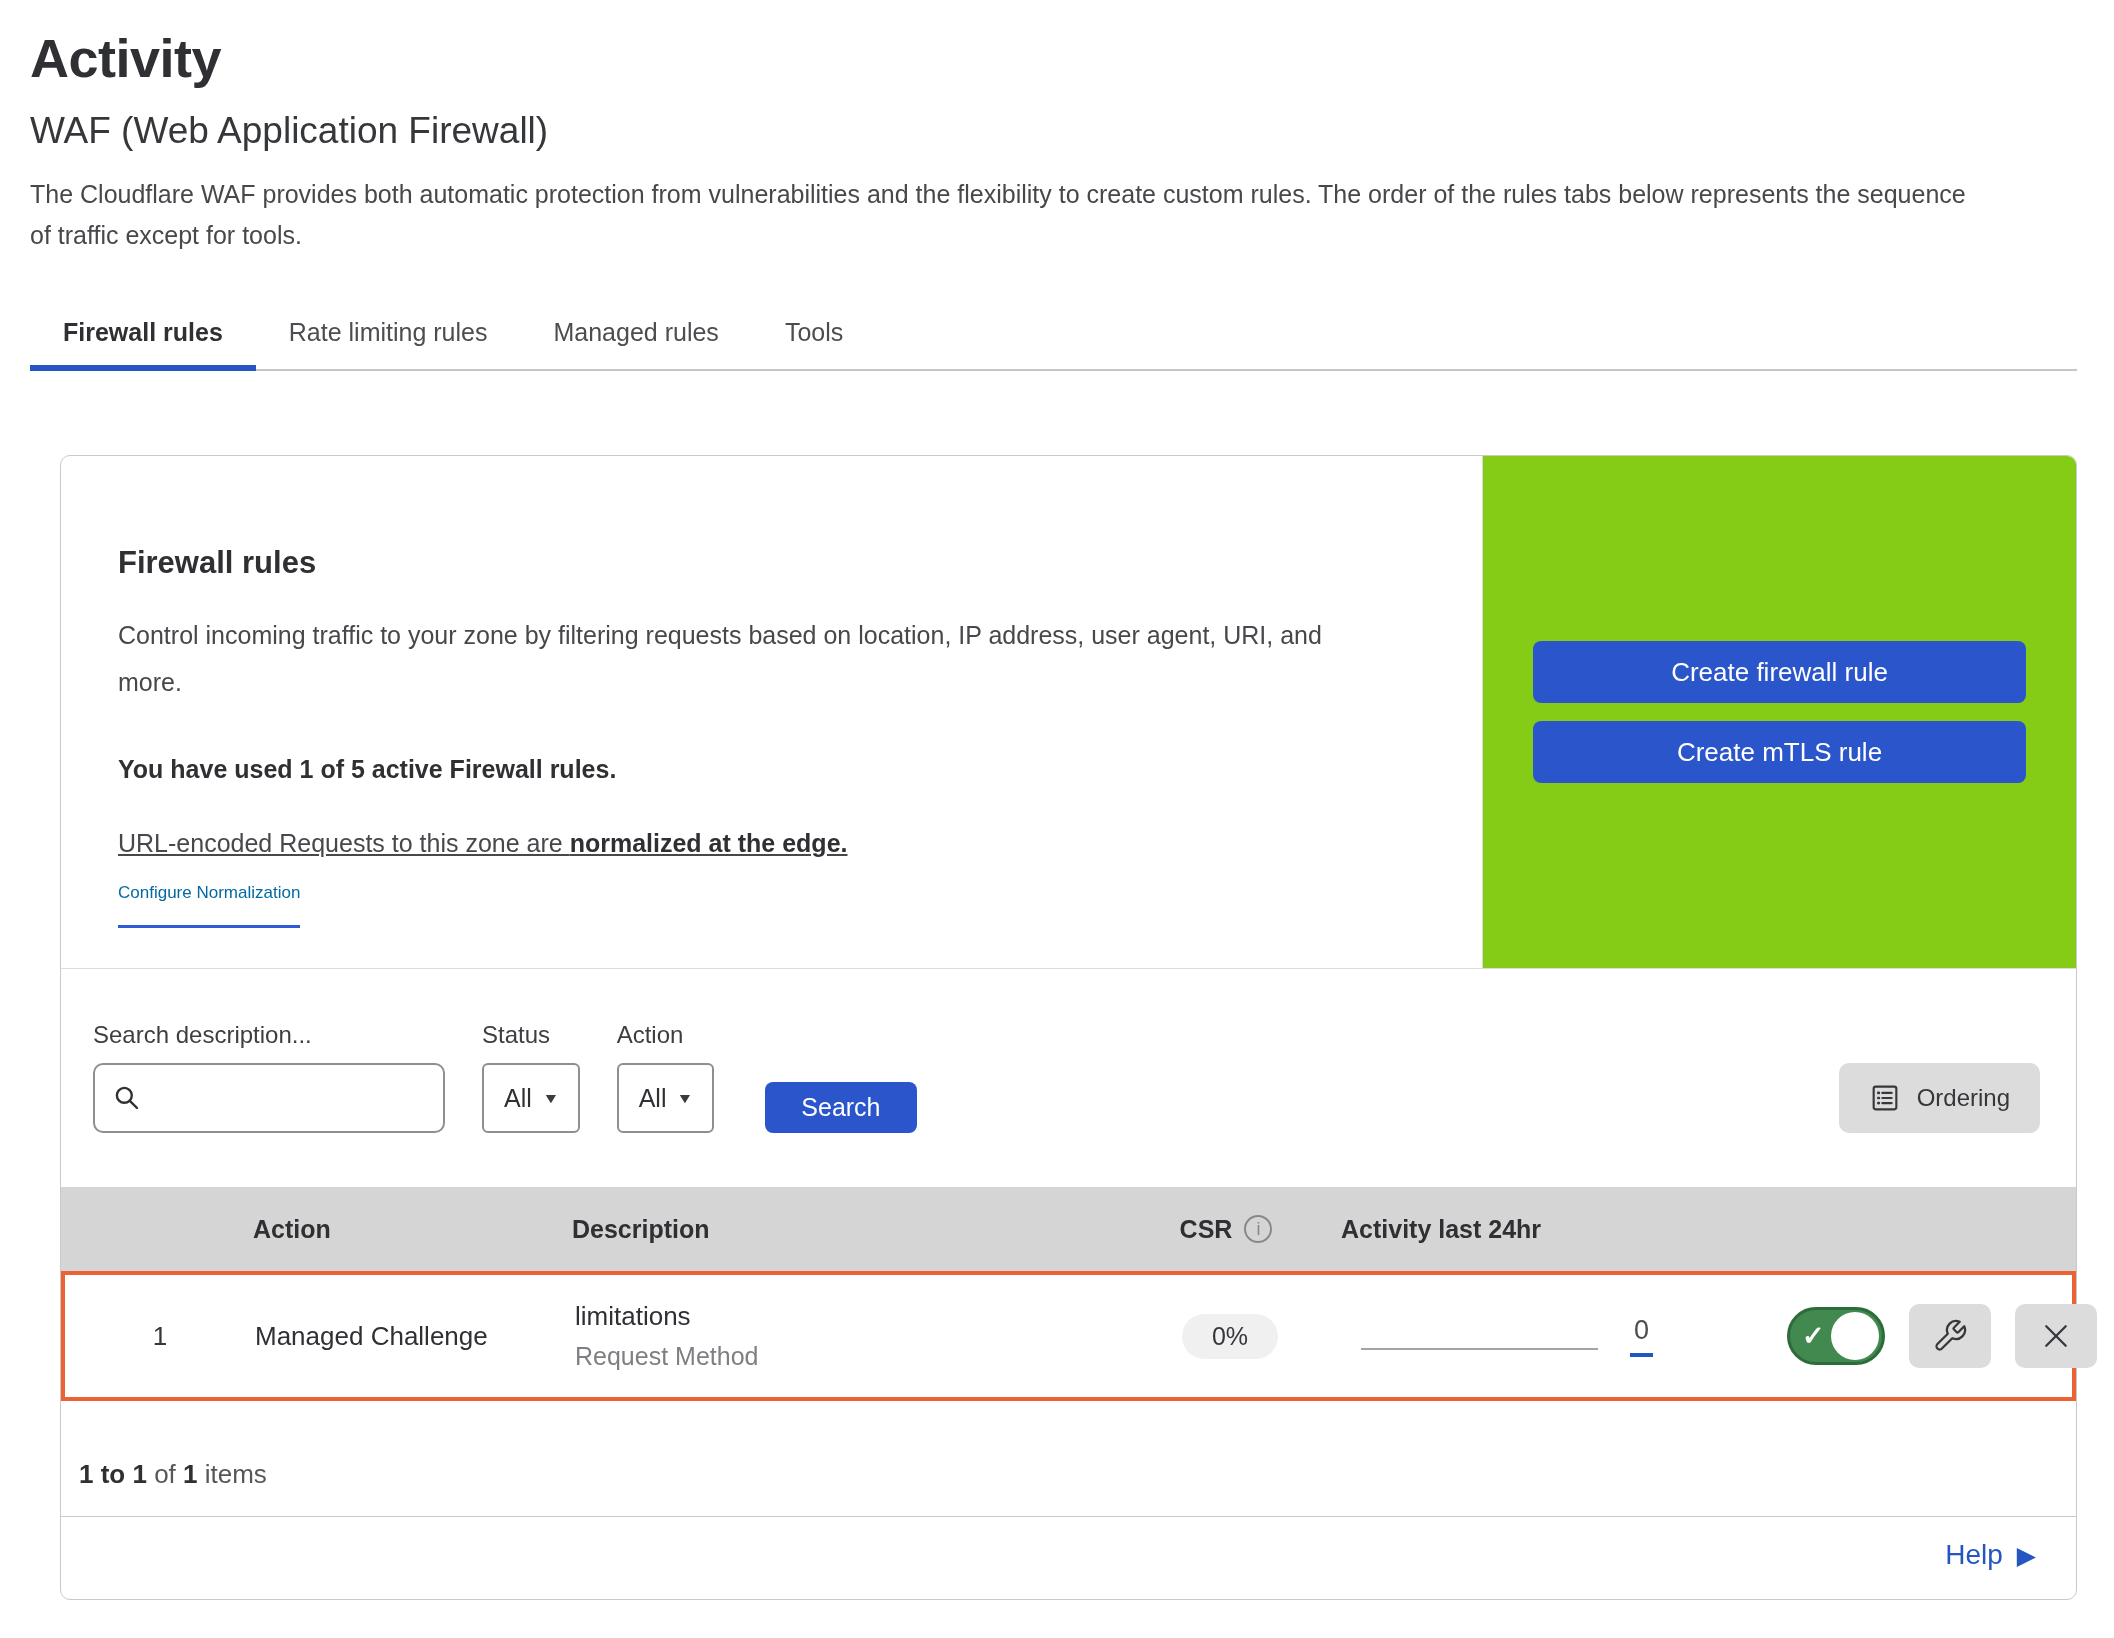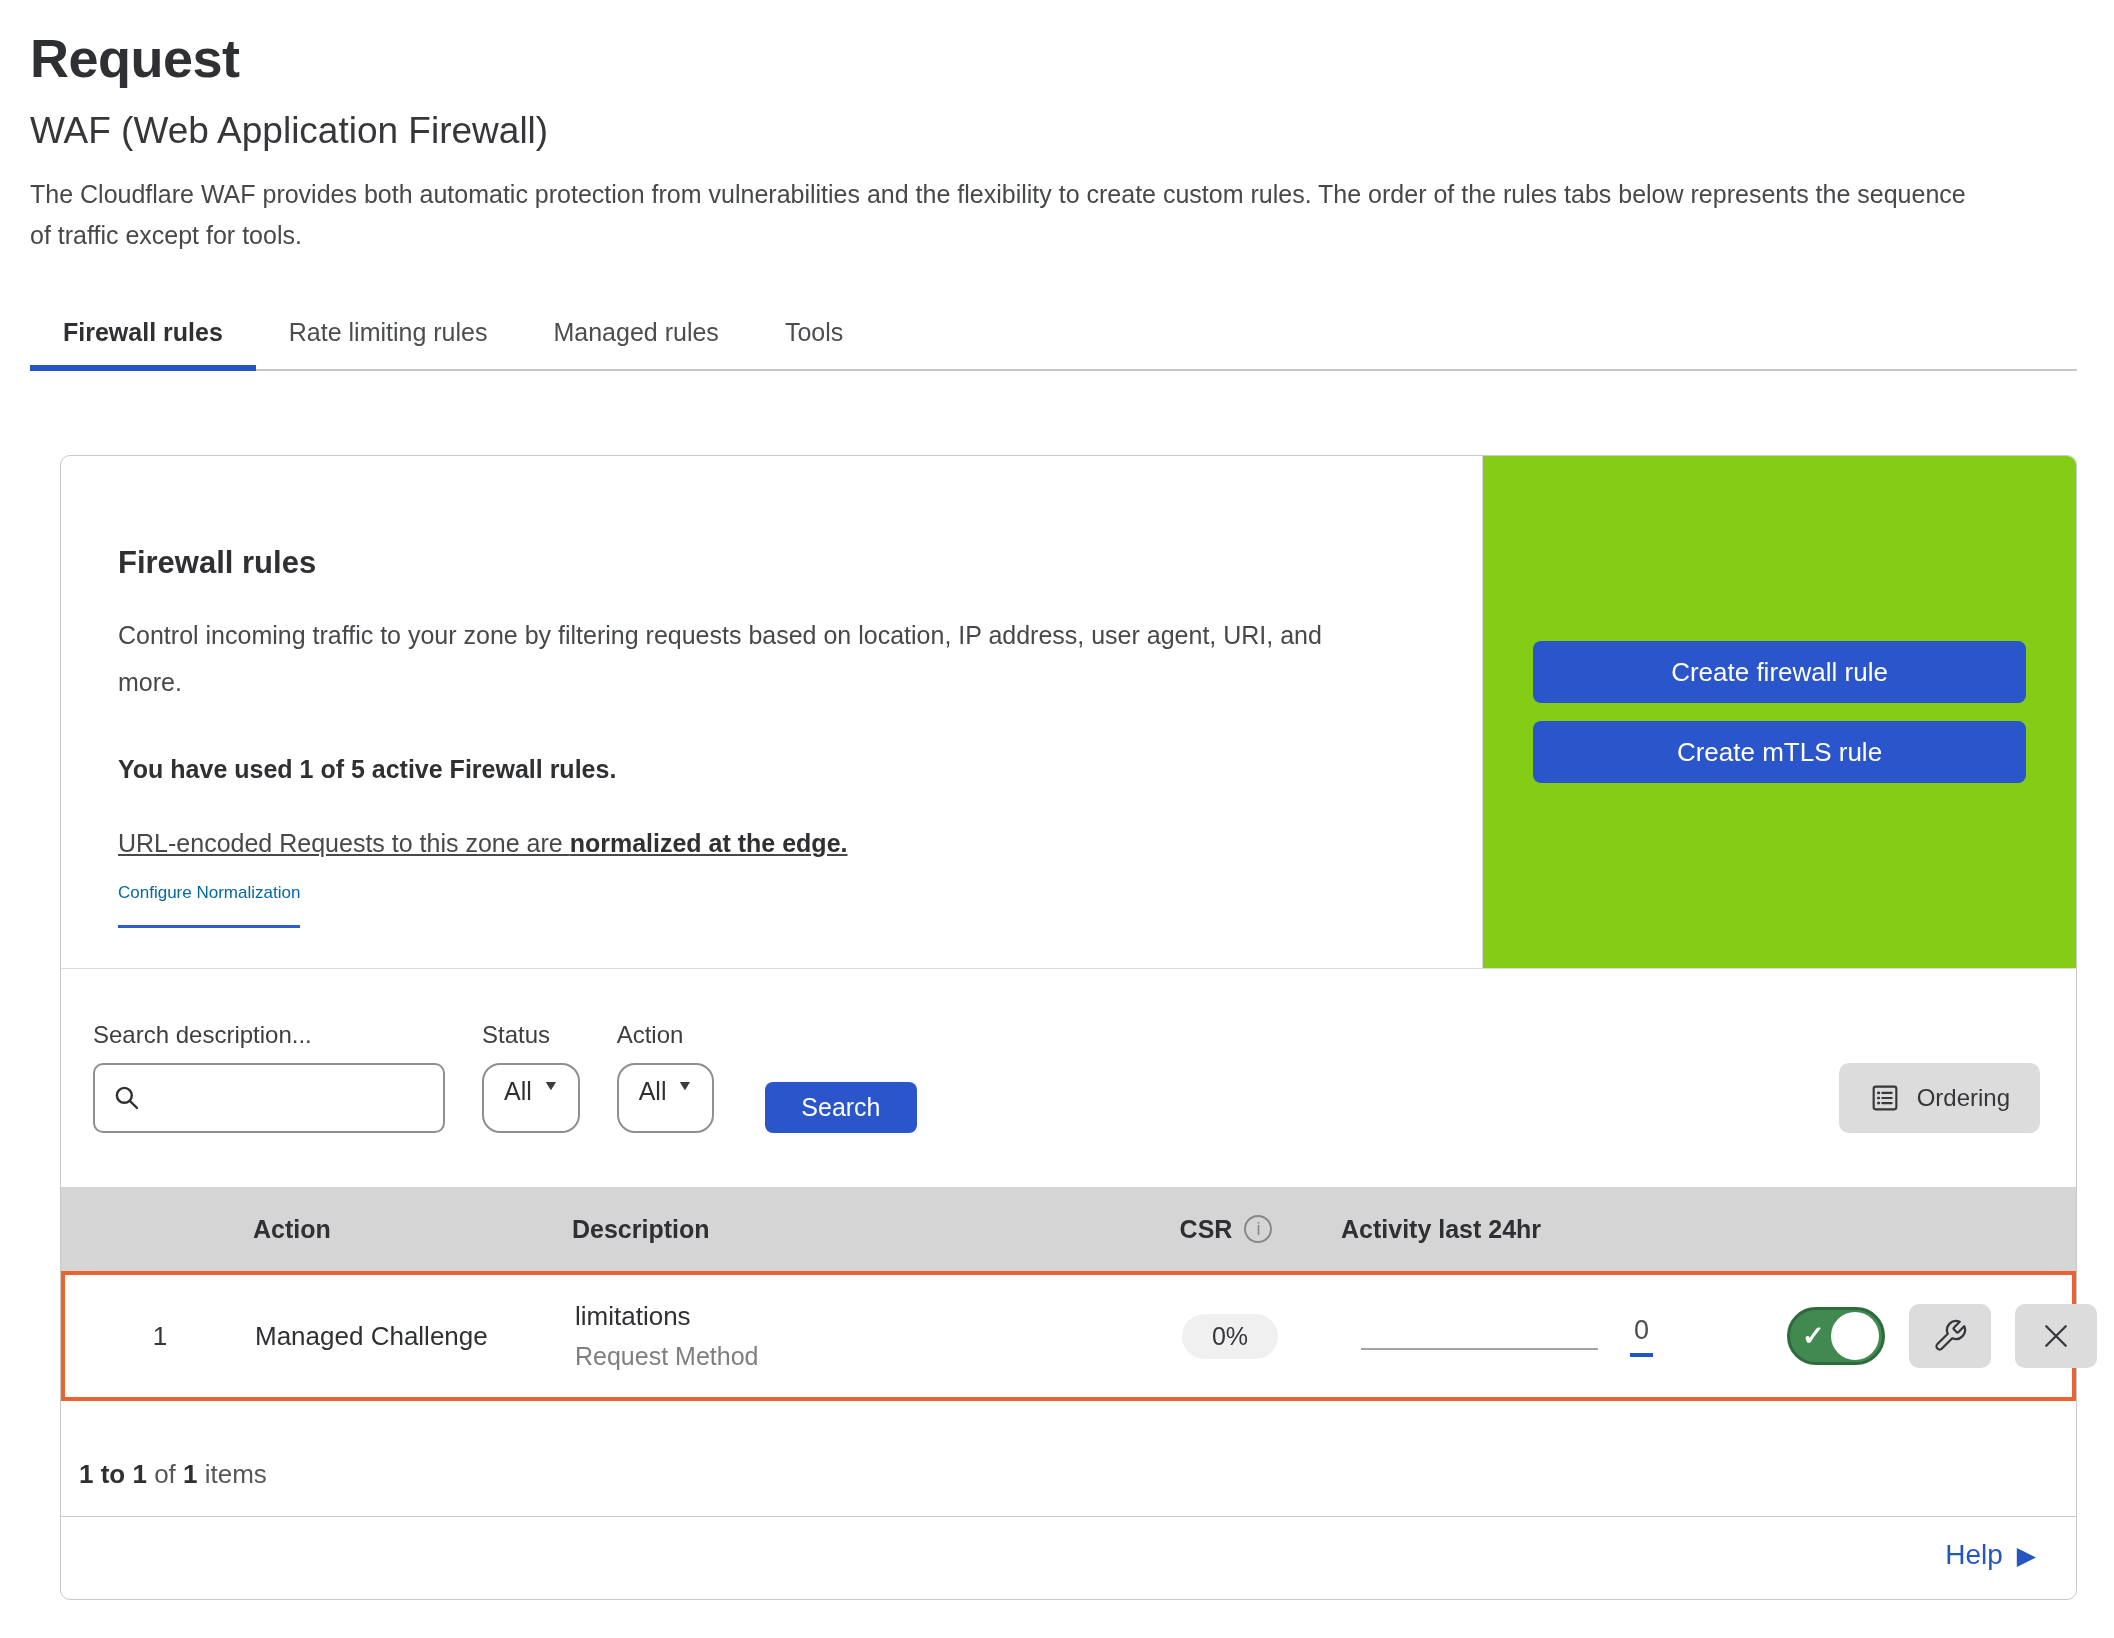--- a/index.html
+++ b/index.html
@@ -41,22 +41,22 @@
   .btn-primary { width: 100%; height: 62px; background: #2b55cb; color: #fff; font-family: inherit;
                  font-size: 26px; border: none; border-radius: 8px; cursor: pointer; }
 
   
   .filter-row { display: flex; align-items: flex-end; justify-content: space-between; padding: 52px 36px 54px 32px; }
   .filter-left { display: flex; align-items: flex-end; gap: 37px; }
   .field-label { display: block; font-size: 24px; color: #3c3e41; margin-bottom: 14px; }
   .search-box { width: 352px; height: 70px; border: 2px solid #8f8f8f; border-radius: 10px;
                 display: flex; align-items: center; padding: 0 16px; background: #fff; }
   .search-box input { border: none; outline: none; flex: 1; min-width: 0; font-family: inherit; font-size: 24px; margin-left: 12px; }
-  .select-box { height: 70px; border: 2px solid #8f8f8f; border-radius: 18px; background: #fff;
-                display: flex; align-items: flex-start; gap: 12px; padding: 12px 20px; font-size: 25px; color: #2f3033; cursor: pointer; }
+  .select-box { height: 70px; border: 2px solid #8f8f8f; border-radius: 6px; background: #fff;
+                display: flex; align-items: center; gap: 12px; padding: 4px 20px; font-size: 25px; color: #2f3033; cursor: pointer; }
   .caret { font-size: 14px; color: #3a3b3d; transform: scaleX(1.25); }
   .btn-search { height: 51px; padding: 0 36px; margin-left: 14px; background: #2b55cb; color: #fff;
                 font-family: inherit; font-size: 25px; border: none; border-radius: 8px; cursor: pointer; }
   .btn-ordering { height: 70px; padding: 0 30px; background: #dcdcdc; border: none; border-radius: 10px;
                   font-family: inherit; font-size: 24px; color: #35373a; display: flex; align-items: center; gap: 16px; cursor: pointer; }
 
   
   .grid-cols { display: grid; grid-template-columns: 190px 320px 560px 190px 440px 1fr; align-items: center; }
   .table-header { background: #d5d5d5; height: 84px; font-size: 25px; font-weight: 700; color: #2f3033; }
   .th-action { padding-left: 2px; }
@@ -90,21 +90,21 @@
   .help-link { display: flex; align-items: center; gap: 14px; color: #2456c2; font-size: 28px; text-decoration: none; cursor: pointer; }
   .help-arrow { font-size: 25px; }
 
   svg { display: block; }
 </style>
 </head>
 <body>
 
 <div class="page">
 
-  <h1 class="page-title">Request</h1>
+  <h1 class="page-title">Activity</h1>
   <h2 class="page-subtitle">WAF (Web Application Firewall)</h2>
   <p class="page-desc">The Cloudflare WAF provides both automatic protection from vulnerabilities and the flexibility to create custom rules. The order of the rules tabs below represents the sequence of traffic except for tools.</p>
 
   <div class="tabs">
     <div class="tab active">Firewall rules</div>
     <div class="tab">Rate limiting rules</div>
     <div class="tab">Managed rules</div>
     <div class="tab">Tools</div>
   </div>
 

